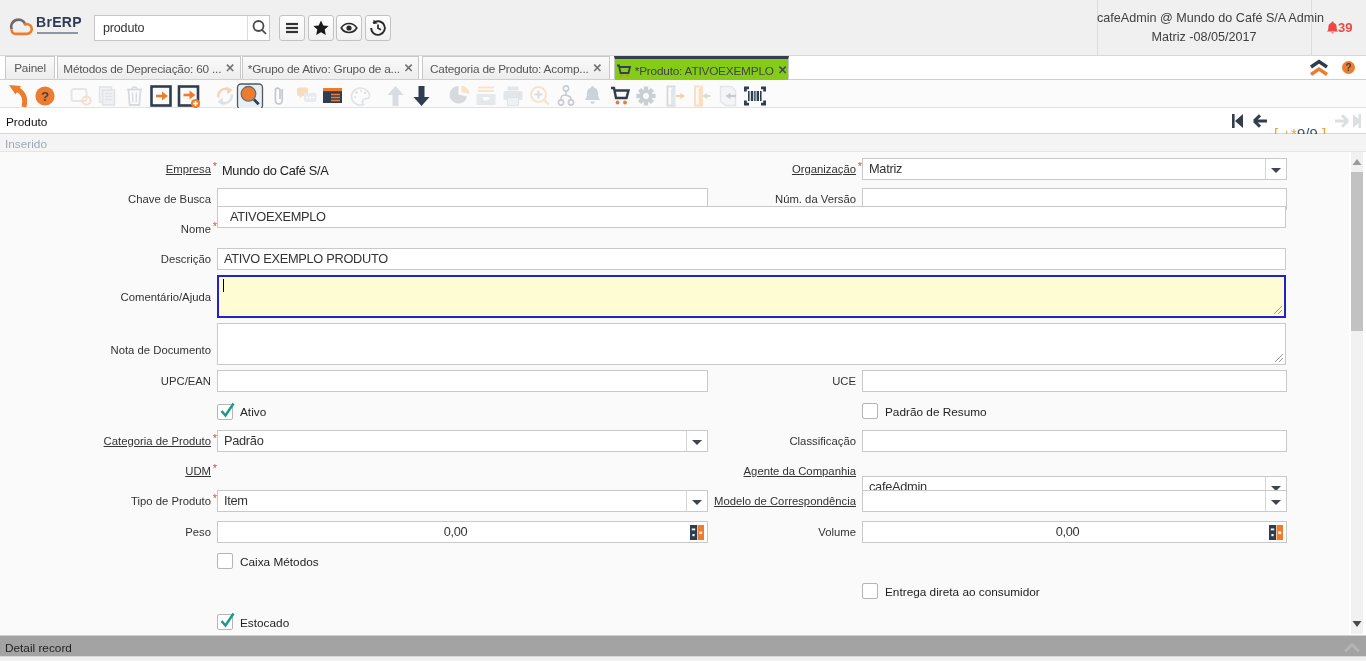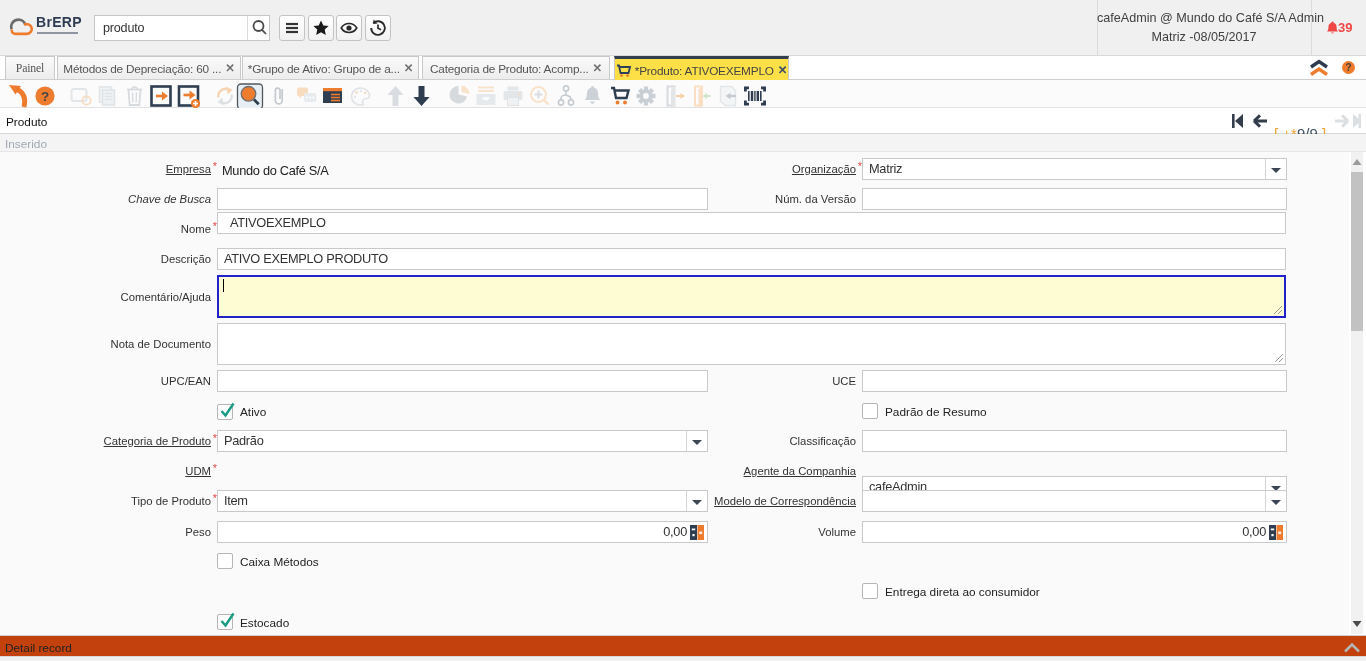--- a/index.html
+++ b/index.html
@@ -13,21 +13,21 @@
 #searchbox .txt { position:absolute; left:8px; top:5px; font-size:12.6px; letter-spacing:-0.2px; color:#333; }
 #searchbtn { position:absolute; left:152px; top:0; width:24px; height:24px; border-left:1px solid #dadada; }
 .hbtn { position:absolute; top:15px; width:26px; height:26px; background:linear-gradient(#ffffff,#f1f1f1); border:1px solid #c3c3c3; border-radius:3px; }
 #usertext { position:absolute; left:1097px; top:0; width:214px; height:55px; text-align:center; font-size:12.6px; color:#404040; white-space:nowrap; }
 #usertext div { margin-top:5px; }
 #usertext div:first-child { margin-top:11px;text-align:right; }
 #bellnum { position:absolute; left:1338px; top:20px; font-size:13px; font-weight:bold; color:#ee4745; }
 
 #tabbar { position:absolute; top:56px; left:0; width:1366px; height:24px; background:#fff; border-bottom:1px solid #cfcfcf; }
 .tab { position:absolute; top:0; height:23px; background:linear-gradient(#fafafa,#ededed); border:1px solid #c8c8c8; border-bottom:none; font-size:11.8px; color:#555; text-align:center; line-height:22px; white-space:nowrap; overflow:hidden; letter-spacing:-0.2px; }
-.tab.active { background:#fde047; border-top:3px solid #343e4e; height:24px; color:#444; }
+.tab.active { background:#84cc16; border-top:3px solid #343e4e; height:24px; color:#444; }
 .tabx { color:#737373; font-weight:bold; font-size:11.5px; margin-left:4px; vertical-align:0.5px; }
 .tab.active .tabx { color:#3f4d63; }
 
 #toolbar { position:absolute; top:80px; left:0; width:1366px; height:28px; background:#fbfbfb; border-bottom:1px solid #e2e2e2; }
 #toolbar svg { position:absolute; top:0; }
 
 #titlerow { position:absolute; top:108px; left:0; width:1366px; height:26px; background:#fff; border-bottom:1px solid #d6d6d6; }
 #titlerow .t { position:absolute; left:6px; top:7px; font-size:11.8px; color:#111; }
 #recind { position:absolute; top:17px; left:1274px; font-size:15px; }
 
@@ -42,33 +42,33 @@
 .req { position:absolute; color:#e04848; font-size:11px; right:-6px; top:-3px; }
 .fld { position:absolute; background:#fff; border:1px solid #c9c9c9; height:22px; font-size:12.8px; letter-spacing:-0.3px; color:#333; line-height:20px; padding-left:6px; white-space:nowrap; }
 .fld.lc { left:217px; width:491px; }
 .fld.rc { left:862px; width:425px; }
 .fld.fw { left:217px; width:1069px; }
 .combo .btn { position:absolute; right:0; top:0; width:21px; height:20px; border-left:1px solid #d5d5d5; border-radius:0 2px 2px 0; background:#fff; }
 .combo .btn:after { content:""; position:absolute; left:4.5px; top:9px; width:0; height:0; border:5.3px solid transparent; border-top:5.8px solid #3c4554; border-bottom:none; }
 .cb { position:absolute; width:16px; height:16px; background:#fff; border:1px solid #b5b5b5; border-radius:2px; }
 .cb.lc { left:217px; } .cb.rc { left:862px; }
 .cblbl { position:absolute; font-size:11.8px; color:#222; }
-.num { text-align:right; padding-right:20px; }
+.num { text-align:center; padding-right:20px; }
 .calc { position:absolute; top:3px; width:14px; height:15px; }
 .ta { position:absolute; left:217px; width:1069px; background:#fff; border:1px solid #c9c9c9; }
 #coment { top:123px; height:43px; background:#fdfcd2; border:2px solid #2222cc; }
 #nota { top:171px; height:42px; }
 .rsz { position:absolute; right:2px; bottom:2px; width:8px; height:8px;
   background:linear-gradient(135deg, transparent 50%, #999 50%, #999 56%, transparent 56%, transparent 72%, #999 72%, #999 78%, transparent 78%);
 }
 
 #vscroll { position:absolute; top:152px; left:1351px; width:12px; height:482px; background:#f1f1f1; }
 #vthumb { position:absolute; top:20px; left:0px; width:12px; height:159px; background:#c2c2c2; }
 
-#detailbar { position:absolute; top:635px; left:0; width:1366px; height:22px; background:#c2410c; border-top:1px solid #cfcfcf; border-bottom:1px solid #d8d8d8; }
+#detailbar { position:absolute; top:635px; left:0; width:1366px; height:22px; background:#a3a3a3; border-top:1px solid #cfcfcf; border-bottom:1px solid #d8d8d8; }
 #detailbar .t { position:absolute; left:5px; top:5px; font-size:11.8px; color:#222; }
 #pagebottom { position:absolute; top:657px; left:0; width:1366px; height:4px; background:#efefef; }
 </style>
 </head>
 <body>
 <div id="page">
 
 <div id="header">
   <svg class="abs" style="left:9px;top:17px" width="27" height="21" viewBox="0 0 27 21">
     <path d="M2.7,12.3 A7.1,7.1 0 0 1 9.3,2.6 A7.1,7.1 0 0 1 16.4,8.0" fill="none" stroke="#6a6a6a" stroke-width="2.6"></path>
@@ -119,21 +119,21 @@
     <div>Matriz -08/05/2017</div>
   </div>
   <svg class="abs" style="left:1326px;top:21px" width="13" height="14" viewBox="0 0 13 14">
     <path d="M6.5 0.5 C7.3 0.5 7.6 1.2 7.6 1.8 C9.6 2.4 10.6 4 10.6 6.2 C10.6 9 11.3 9.8 12.2 10.6 L0.8 10.6 C1.7 9.8 2.4 9 2.4 6.2 C2.4 4 3.4 2.4 5.4 1.8 C5.4 1.2 5.7 0.5 6.5 0.5 Z" fill="#ee4745"></path>
     <path d="M5 11.5 a1.6 1.6 0 0 0 3 0 Z" fill="#ee4745"></path>
   </svg>
   <div id="bellnum">39</div>
 </div>
 
 <div id="tabbar">
-  <div class="tab" style="left:5px;width:50px;font-family:Liberation Serif, serif;">Painel</div>
+  <div class="tab" style="left:5px;width:50px;">Painel</div>
   <div class="tab" style="left:57px;width:184px;">Métodos de Depreciação: 60 ...<span class="tabx">✕</span></div>
   <div class="tab" style="left:242px;width:177px;">*Grupo de Ativo: Grupo de a...<span class="tabx">✕</span></div>
   <div class="tab" style="left:422px;width:188px;">Categoria de Produto: Acomp...<span class="tabx">✕</span></div>
   <div class="tab active" style="left:614px;width:175px;">
     <svg style="vertical-align:-3px;margin-right:3px" width="16" height="14" viewBox="0 0 16 14">
           <path d="M1 1.5 H3 L4.5 9 H12.5 L14 3 H3.6" fill="none" stroke="#31405a" stroke-width="1.8"></path>
           <circle cx="5.6" cy="11.6" r="1.4" fill="#ee7c2e"></circle>
           <circle cx="11.6" cy="11.6" r="1.4" fill="#ee7c2e"></circle>
         </svg>*Produto: ATIVOEXEMPLO<span class="tabx">✕</span></div>
   <svg class="abs" style="left:1308px;top:3px" width="22" height="19" viewBox="0 0 22 19">
@@ -363,38 +363,38 @@
       <div class="t">Inserido</div>
     </div>
 
 <div id="form">
 
   <div class="lbl r1" style="top:11px;"><u>Empresa</u><span class="req">*</span></div>
   <div class="abs" style="left:222px;top:11px;font-size:12.8px;letter-spacing:-0.3px;color:#222;">Mundo do Café S/A</div>
   <div class="lbl r2" style="top:11px;"><u>Organização</u><span class="req">*</span></div>
   <div class="fld rc combo" style="top:6px;">Matriz<div class="btn"></div></div>
 
-  <div class="lbl r1" style="top:41px;font-style:italic;">Chave de Busca</div>
+  <div class="lbl r1" style="top:41px;">Chave de Busca</div>
   <div class="fld lc" style="top:36px;"></div>
   <div class="lbl r2" style="top:41px;">Núm. da Versão</div>
   <div class="fld rc" style="top:36px;"></div>
 
   <div class="lbl r1" style="top:71px;">Nome<span class="req">*</span></div>
-  <div class="fld fw" style="top:60px;padding-left:12px;">ATIVOEXEMPLO</div>
+  <div class="fld fw" style="top:54px;padding-left:12px;">ATIVOEXEMPLO</div>
 
   <div class="lbl r1" style="top:101px;">Descrição</div>
   <div class="fld fw" style="top:96px;">ATIVO EXEMPLO PRODUTO</div>
 
   <div class="lbl r1" style="top:139px;">Comentário/Ajuda</div>
   <div class="ta" id="coment">
     <div class="abs" style="left:4px;top:2px;width:1px;height:13px;background:#000;"></div>
     <div class="rsz"></div>
   </div>
 
-  <div class="lbl r1" style="top:186px;">Nota de Documento</div>
+  <div class="lbl r1" style="top:192px;">Nota de Documento</div>
   <div class="ta" id="nota">
         <div class="rsz"></div>
       </div>
 
   <div class="lbl r1" style="top:223px;">UPC/EAN</div>
   <div class="fld lc" style="top:218px;"></div>
   <div class="lbl r2" style="top:223px;">UCE</div>
   <div class="fld rc" style="top:218px;"></div>
 
   <div class="cb lc" style="top:252px;"></div>

